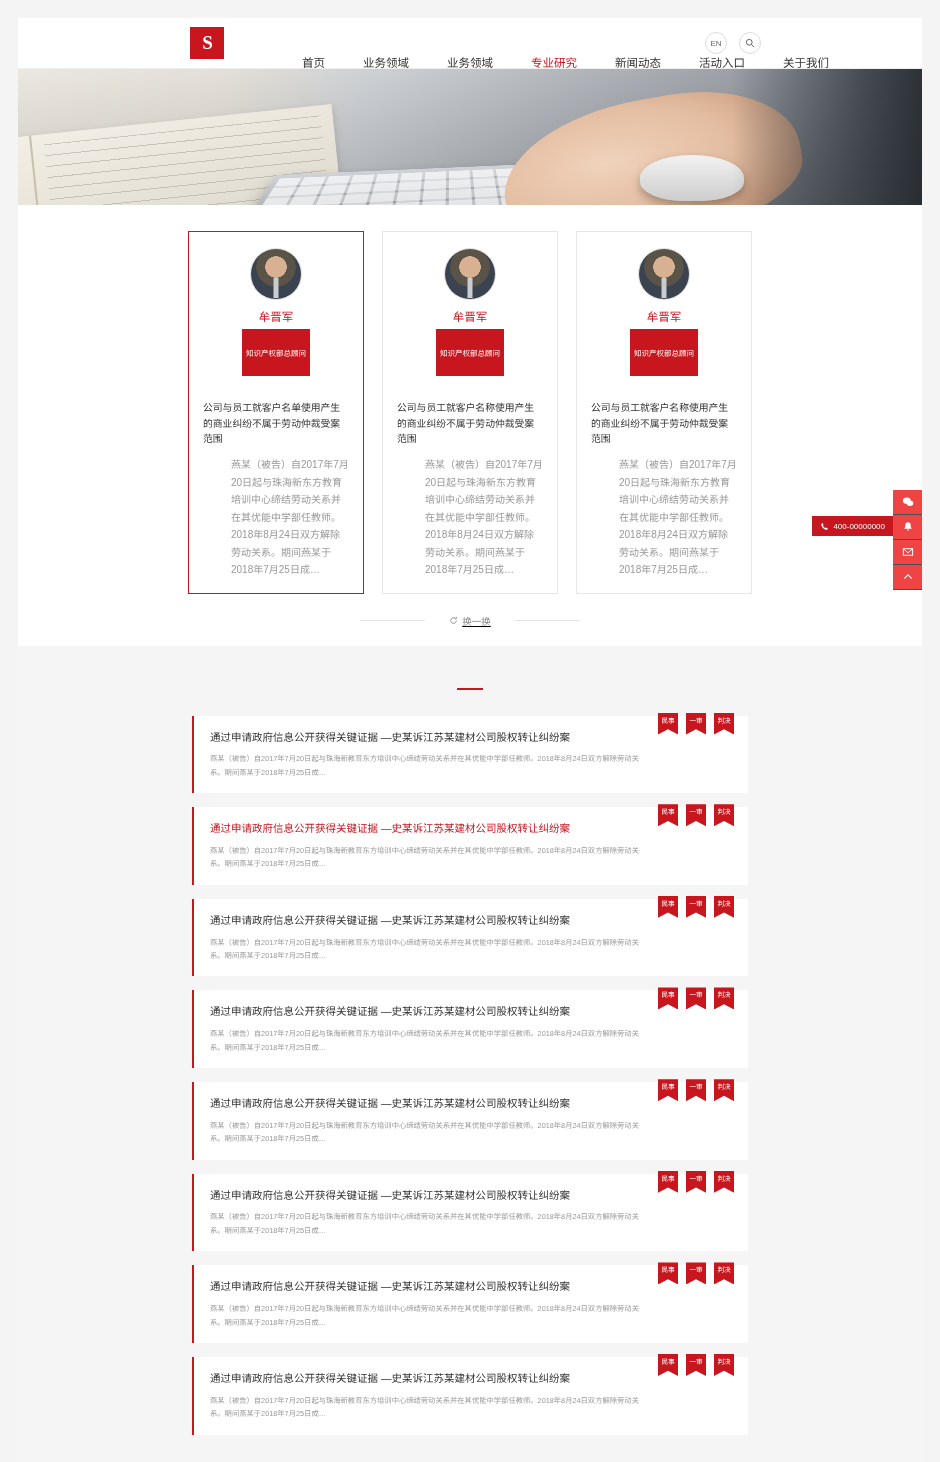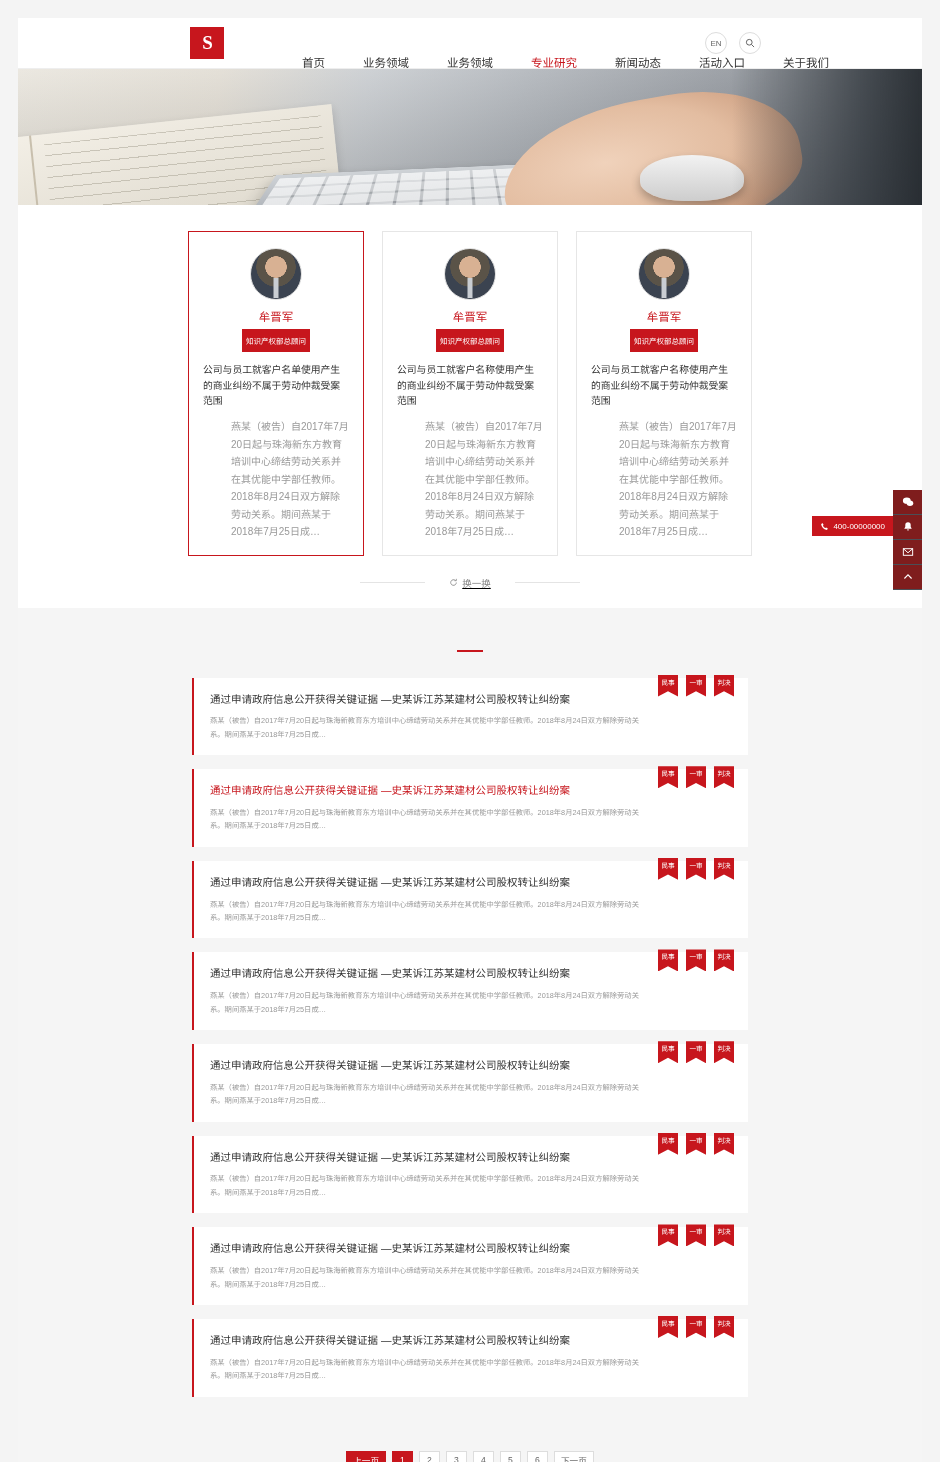--- a/index.html
+++ b/index.html
@@ -185,28 +185,28 @@
     width: 5px; height: 20px;
     background: #c9cdd2;
   }
   .card-name {
     text-align: center;
     font-size: 11.5px;
     color: #c7161d;
     margin-bottom: 5px;
   }
   .card-tag {
-    margin: 0 auto 10px auto;
+    margin: 0 auto 24px auto;
     display: block;
     width: 68px;
     background: #c7161d;
     color: #fff;
     font-size: 7.5px;
     text-align: center;
-    padding: 6px 0;
+    padding: 18px 0;
   }
   .card-title {
     font-size: 9.8px;
     color: #333;
     line-height: 1.6;
     margin-bottom: 9px;
   }
   .card-desc {
     font-size: 10px;
     color: #999;
@@ -351,21 +351,21 @@
   }
   .f-links { display: flex; gap: 56px; margin-left: 52px; }
   .f-col-title { font-size: 9.6px; color: #fff; margin-bottom: 12px; }
 
   
   .side-tools {
     position: absolute;
     right: 18px;
     top: 490px;
     width: 29px;
-    background: #7f1d1d;
+    background: #ef4444;
     display: flex;
     flex-direction: column;
     z-index: 30;
   }
   .st-btn {
     height: 25px;
     display: flex; align-items: center; justify-content: center;
     color: #fff;
     cursor: pointer;
     border-bottom: 1px solid #4a4f56;

